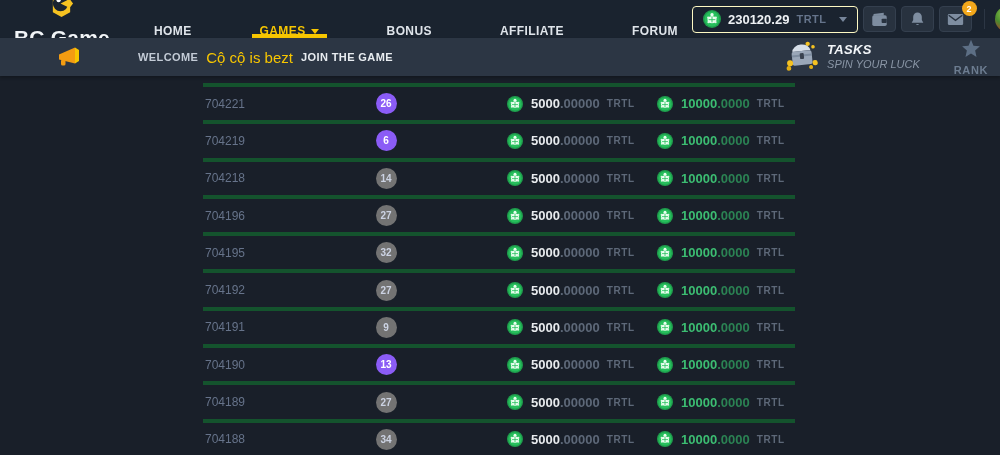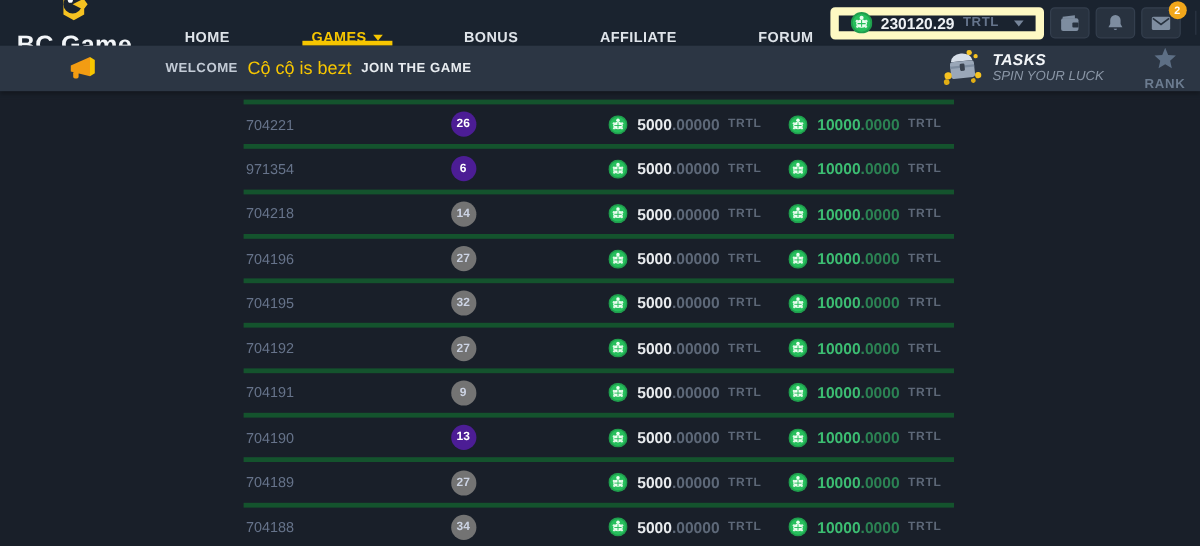--- a/index.html
+++ b/index.html
@@ -12,21 +12,21 @@
   .brand { font-size:21px; font-weight:800; color:#f2f5f8; letter-spacing:.2px; }
   .nav { display:flex; align-items:flex-end; height:38px; margin-left:30px;gap:40px; }
   .nav-item { display:flex; align-items:center; padding:0 14px; font-size:12px; font-weight:700;
     color:#dfe4ea; letter-spacing:.4px; cursor:pointer; position:relative; }
   .nav-item.active { color:#f7c600; }
   .nav-item.active::after { content:''; position:absolute; left:6px; right:6px; bottom:0; height:4px; background:#f7c600; }
   .caret { width:0; height:0; border-left:4px solid transparent; border-right:4px solid transparent;
     border-top:5px solid #f7c600; margin-left:5px; }
   .caret.gray { border-top-color:#76859a; }
   .hright { margin-left:auto; display:flex; align-items:center; }
-  .balance { display:flex; align-items:center; gap:7px; border:7px solid #fef9c3; border-radius:4px;
+  .balance { display:flex; align-items:center; gap:7px; border:1px solid #fef9c3; border-radius:4px;
     height:27px; padding:0 10px; cursor:pointer; }
   .balance-amt { font-size:13px; font-weight:700; color:#eef1f4; }
   .balance-cur { font-size:11px; font-weight:700; color:#65748b; letter-spacing:.5px; }
   .icon-btn { width:33px; height:26px; background:#28323f; border:1px solid #343f4e; border-radius:4px;
     display:flex; align-items:center; justify-content:center; margin-left:5px; position:relative; cursor:pointer; }
   .nbadge { position:absolute; top:-6px; right:-6px; min-width:15px; height:15px; border-radius:8px;
     background:#f2a71b; color:#fff; font-size:9px; font-weight:700; display:flex; align-items:center; justify-content:center; padding:0 3px; }
   .vdiv { width:1px; height:20px; background:#2c3644; margin:0 10px 0 12px; }
   .avatar { width:26px; height:26px; border-radius:50%;
     background:radial-gradient(circle at 35% 30%, #8cc84b, #4a8a2e 38%, #a8402a 72%, #5d2317);
@@ -51,21 +51,21 @@
   .rank-label { font-size:11px; font-weight:700; color:#6c7c90; letter-spacing:.6px; }
 
   
   .main { height:379px; background:#191f29; }
   .table { margin:7px 0 0 203px; width:592px; }
   .row { display:flex; align-items:center; height:37.3px; border-top:4px solid #14532d; padding-left:2px; cursor:pointer; }
   .gid { width:170px; font-size:12px; color:#66738a; }
   .badge-cell { width:22px; display:flex; justify-content:center; }
   .badge { min-width:21px; height:21px; border-radius:50%; display:flex; align-items:center; justify-content:center;
     font-size:10px; font-weight:700; padding:0 2px; }
-  .badge.red { background:#4c1d95; color:#fff; }
+  .badge.red { background:#8b5cf6; color:#fff; }
   .badge.navy { background:#737373; color:#ccd3e3; }
   .amt { display:flex; align-items:center; }
   .amt.bet { margin-left:110px; width:150px; }
   .amt .coin { margin-right:8px; flex:0 0 auto; }
   .num { font-size:13px; font-weight:700; }
   .bet .int { color:#e8ebee; } .bet .dec { color:#5d6878; }
   .win .int { color:#3cbd72; } .win .dec { color:#2b8253; }
   .unit { margin-left:7px; font-size:10px; font-weight:700; color:#5d6878; letter-spacing:.6px; }
 </style>
 </head>
@@ -225,21 +225,21 @@
         <circle cx="4.9" cy="10.8" r="1" fill="#dff7e6"></circle>
             <circle cx="11.1" cy="10.8" r="1" fill="#dff7e6"></circle>
         <path d="M5 8.6 h6 M8 6 v5" stroke="#26bf5c" stroke-width=".8" fill="none"></path>
       </svg>
       <span class="num"><span class="int">10000</span><span class="dec">.0000</span></span>
       <span class="unit">TRTL</span>
     </span>
   </div>
 
   <div class="row">
-    <span class="gid">971354</span>
+    <span class="gid">704219</span>
     <span class="badge-cell">
       <span class="badge red">6</span>
     </span>
     <span class="amt bet">
       <svg class="coin" width="16" height="16" viewBox="0 0 16 16">
         <circle cx="8" cy="8" r="8" fill="#1f9e4d"></circle>
             <circle cx="8" cy="8" r="6.6" fill="#26bf5c"></circle>
         <ellipse cx="8" cy="8.6" rx="4" ry="3.1" fill="#eafff0"></ellipse>
         <circle cx="8" cy="4.2" r="1.5" fill="#eafff0"></circle>
         <circle cx="4.6" cy="6.8" r="1" fill="#dff7e6"></circle>

